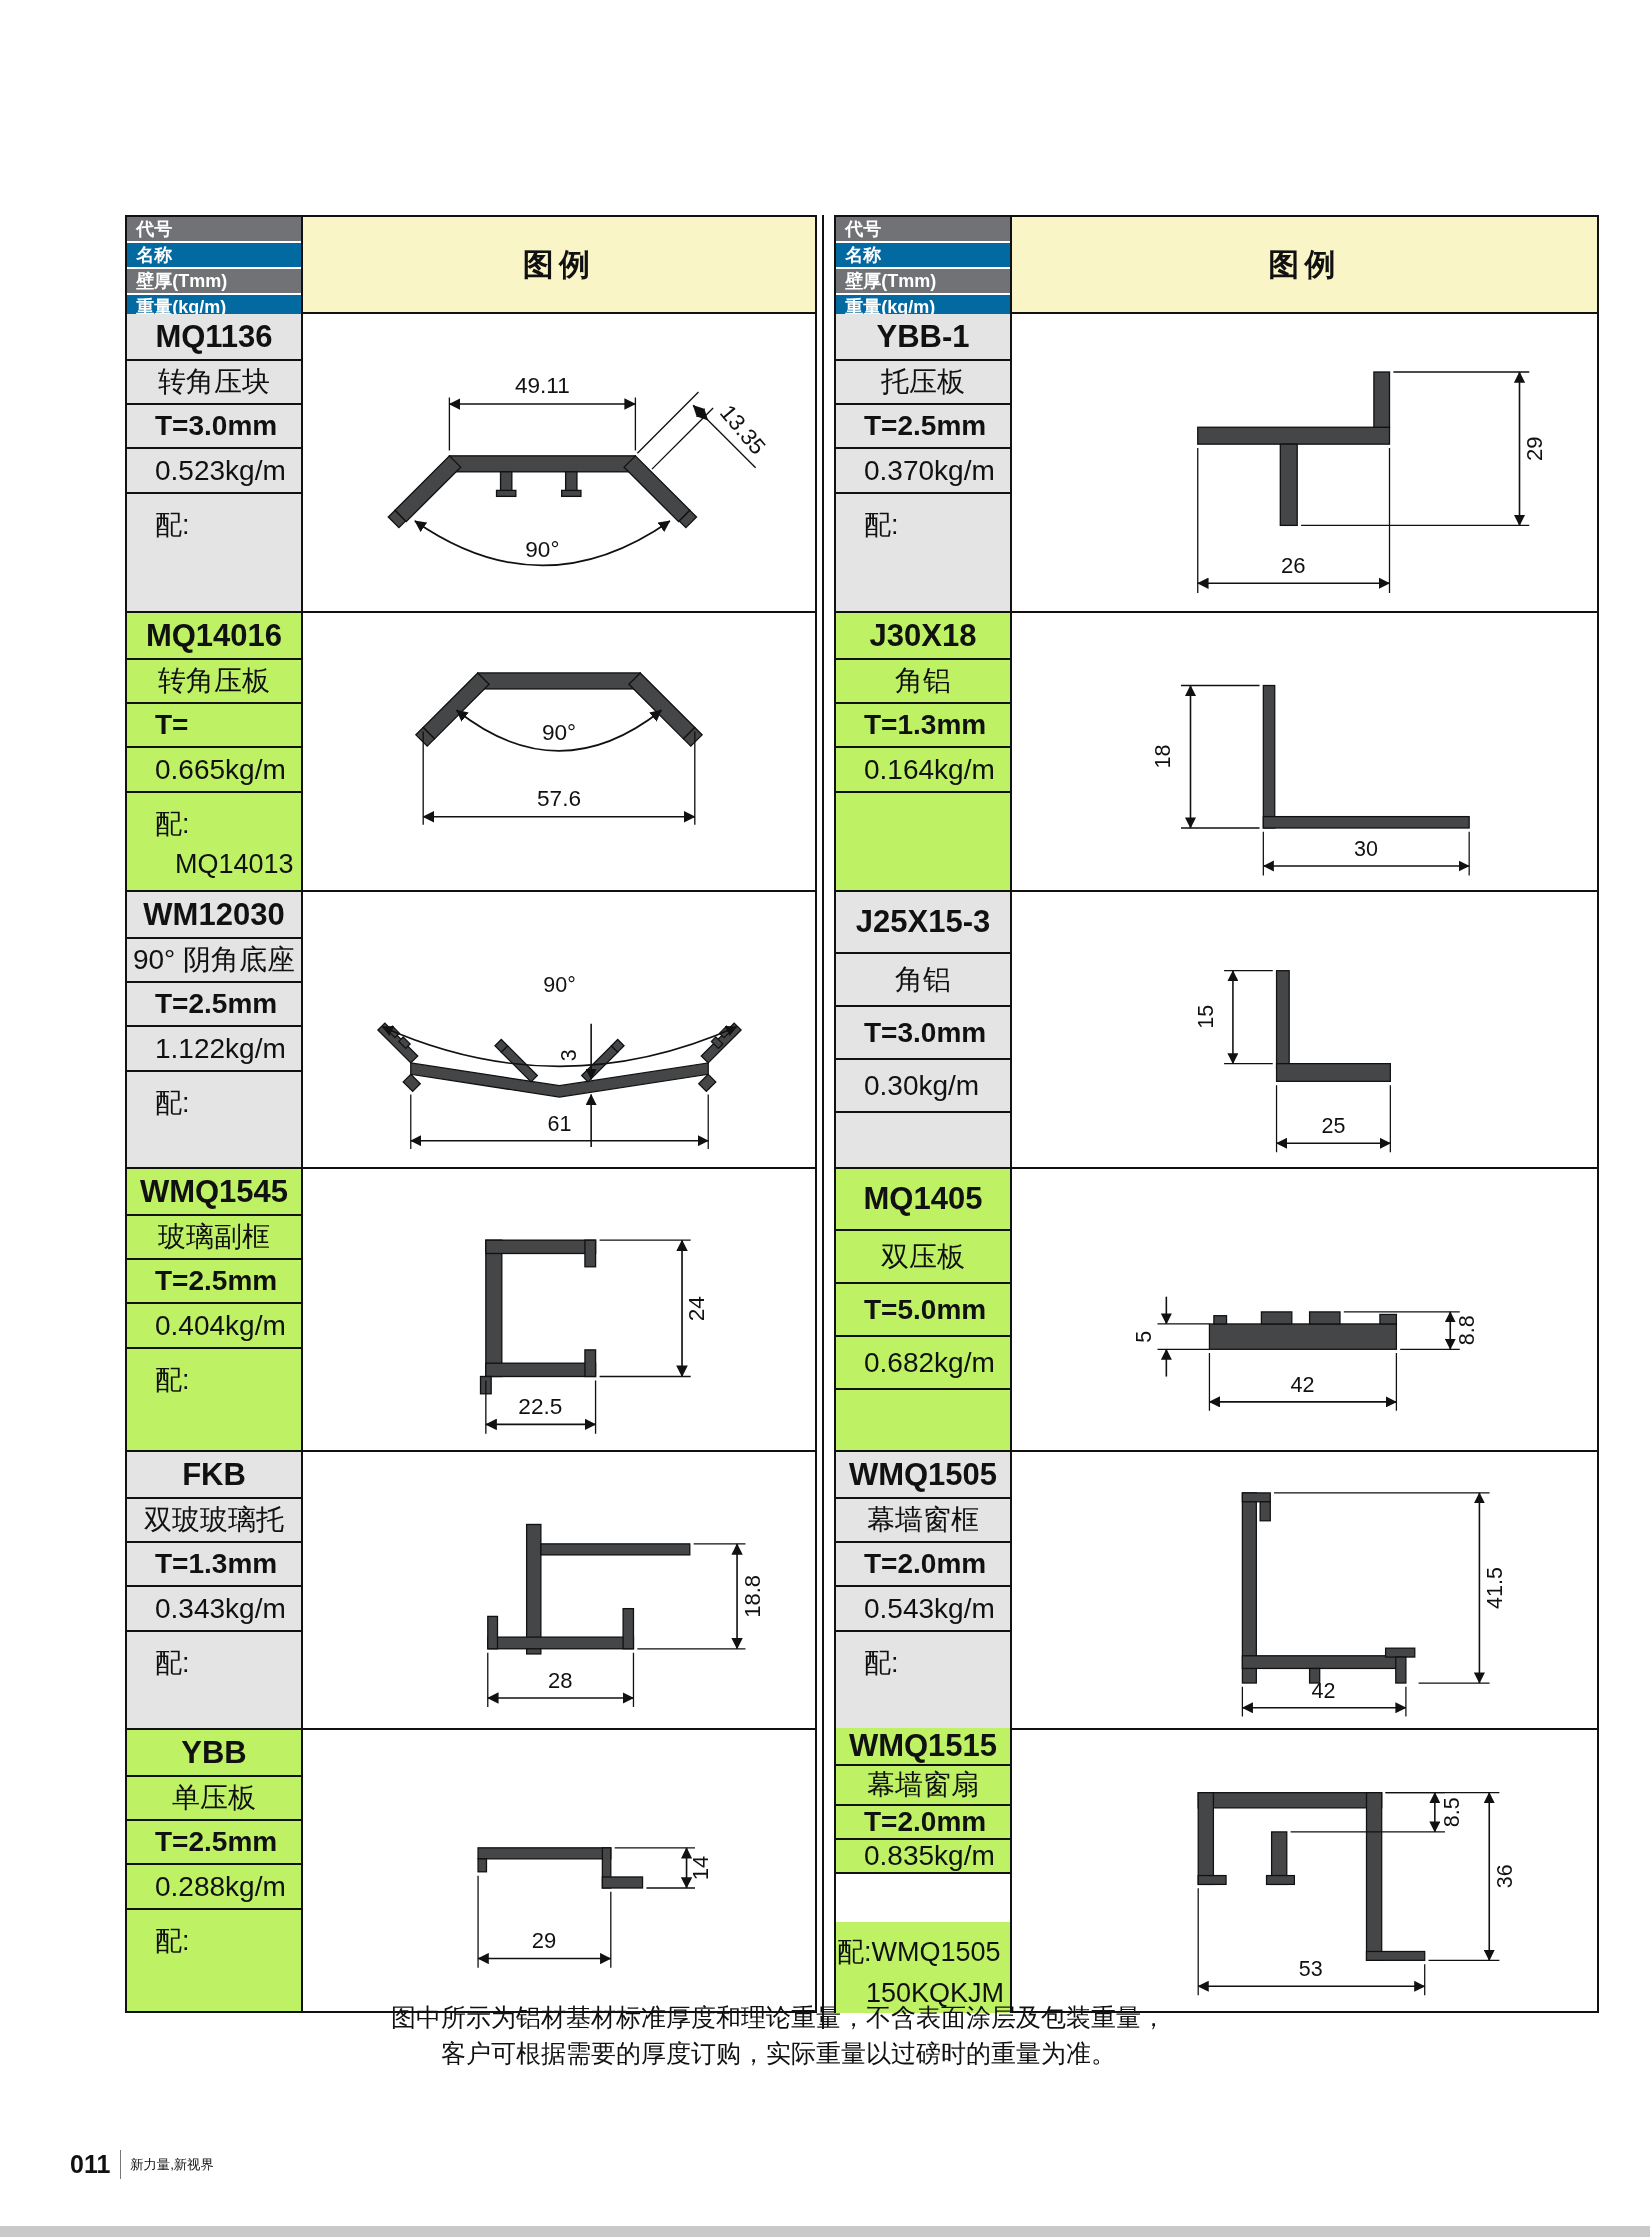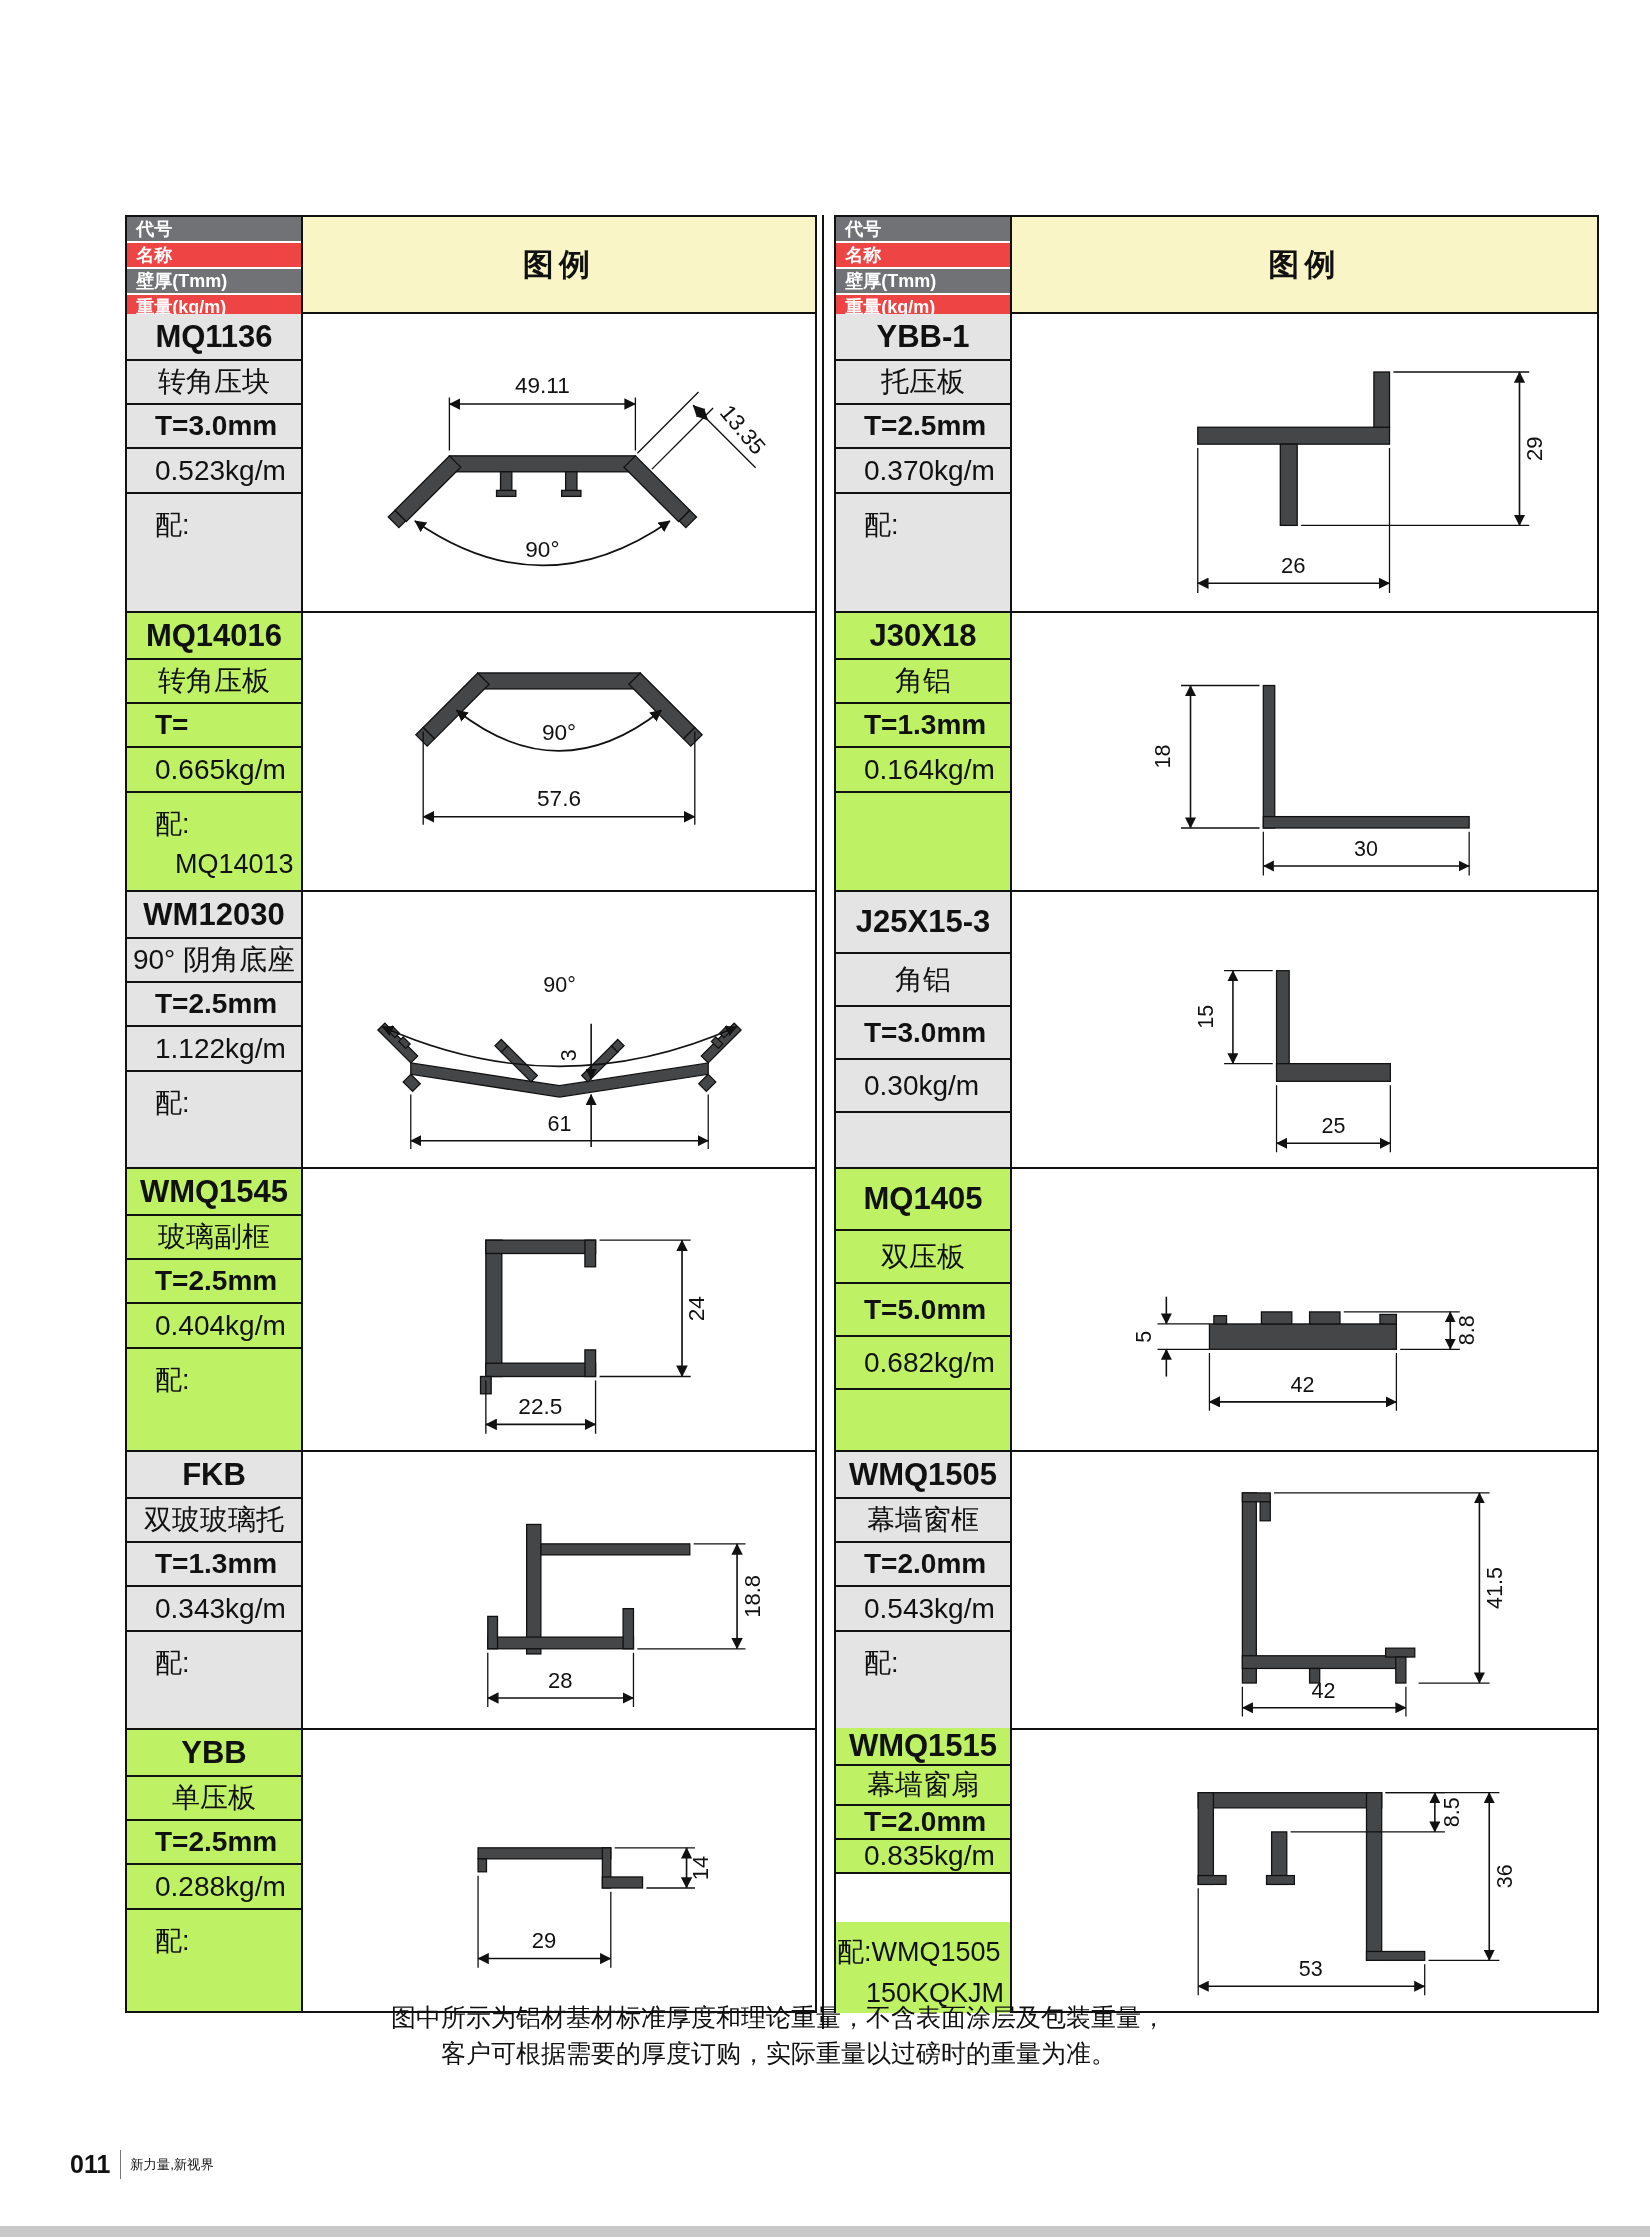--- a/index.html
+++ b/index.html
@@ -25,21 +25,21 @@
   
   .hdr-labels {
     height: 97px; display: flex; flex-direction: column; gap: 2px;
     background: #fff; border-right: 2px solid #111; border-bottom: 2.7px solid #111;
   }
   .hdr-bar {
     flex: 1; display: flex; align-items: center; padding-left: 9.3px;
     color: #fff; font-weight: bold; font-size: 18px;
   }
   .hdr-bar.dark { background: #717275; }
-  .hdr-bar.mid  { background: #ef4444; }
+  .hdr-bar.mid  { background: #0369a1; }
   .hdr-legend {
     display: flex; align-items: center; justify-content: center;
     background: #faf5c6; border-bottom: 2.7px solid #111;
     font-size: 31px; font-weight: bold; letter-spacing: 5.3px;
   }
   
   .entry-labels {
     display: flex; flex-direction: column;
     border-right: 2px solid #111; border-bottom: 2.7px solid #111; justify-content: center;
   }

